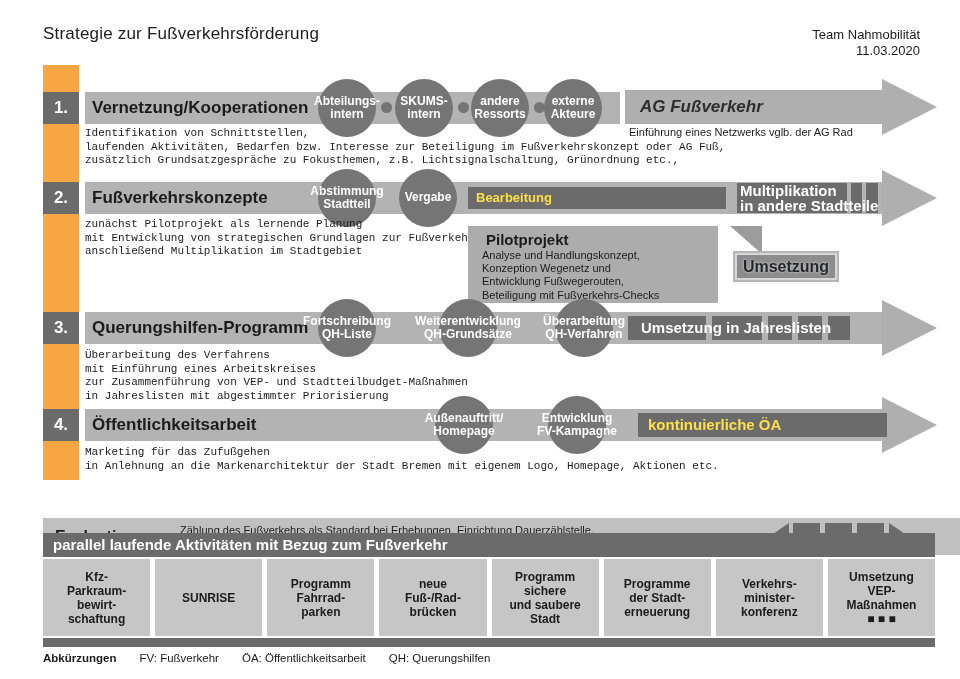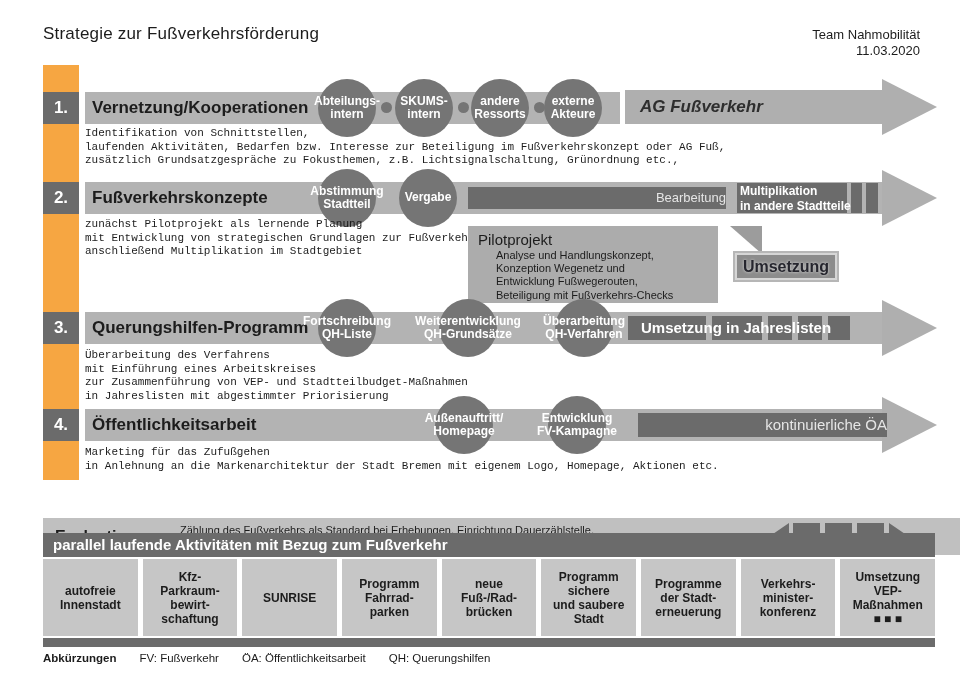--- a/index.html
+++ b/index.html
@@ -18,30 +18,30 @@
   .bar .hd{font-weight:bold;font-size:17px;line-height:32px;padding-left:7px;white-space:nowrap;}
   .desc{left:85px;font-size:11px;line-height:13.6px;white-space:pre-line;font-family:Liberation Mono, monospace;}
   .ellipse{width:130px;height:58px;display:flex;align-items:center;justify-content:center;}
   .ellipse .circ{position:absolute;left:50%;top:0;margin-left:-29px;width:58px;height:58px;
                  border-radius:50%;background:var(--circle);}
   .ellipse .lab{position:relative;z-index:2;color:#fff;font-weight:bold;font-size:12px;
                 line-height:13.5px;text-align:center;white-space:pre-line;}
   .dot{width:11px;height:11px;border-radius:50%;background:var(--circle);}
   .ahead{width:0;height:0;border-top:28px solid transparent;border-bottom:28px solid transparent;
          border-left:55px solid var(--arrow);}
-  .darkbox{background:var(--dark);color:#e5e5e5;font-weight:normal;text-align:right;}
+  .darkbox{background:var(--dark);color:#fde047;font-weight:bold;}
   .seg{background:var(--dark);height:24px;}
   .navtri-l{width:0;height:0;border-top:13px solid transparent;border-bottom:13px solid transparent;
             border-right:19px solid var(--dark);}
   .navtri-r{width:0;height:0;border-top:13px solid transparent;border-bottom:13px solid transparent;
             border-left:19px solid var(--dark);}
   .navsq{width:27px;height:27px;background:var(--dark);}
   .pbox{background:var(--pilot_box);}
-  .pbox .pt{font-weight:normal;font-size:15px;line-height:17px;padding:5px 0 1px 10px;}
-  .pbox .pl{font-size:11px;line-height:13.2px;padding-left:28px;white-space:pre-line;}
+  .pbox .pt{font-weight:bold;font-size:15px;line-height:17px;padding:5px 0 1px 10px;margin-left:8px;}
+  .pbox .pl{font-size:11px;line-height:13.2px;padding-left:14px;white-space:pre-line;}
   .boxes{left:43px;top:559px;width:892px;height:77px;display:flex;gap:5px;}
   .pbx{flex:1;background:var(--parallel_box);display:flex;align-items:center;justify-content:center;
        text-align:center;font-weight:bold;font-size:12px;line-height:14px;white-space:pre-line;}
   .footer{left:43px;top:652px;display:flex;gap:23px;font-size:11.5px;align-items:flex-start;}
 </style>
 </head>
 <body>
 
 <div class="canvas">
 
@@ -78,20 +78,21 @@
   <div class="abs" style="left:625px;top:90px;width:257px;height:34px;background:var(--arrow)">
     <div style="font-style:italic;font-weight:bold;font-size:17px;line-height:34px;padding-left:15px;color:#2e2e2e">AG Fußverkehr</div>
   </div>
 
   <div class="abs ellipse" style="left:508px;top:79px">
     <span class="circ"></span>
     <span class="lab">externe
 Akteure</span>
   </div>
   <div class="abs ahead" style="left:882px;top:79px"></div>
+  <div class="abs" style="left:625px;top:124px;width:253px;height:17px;background:#fff;font-size:11px;line-height:16px;padding-left:4px">Einführung eines Netzwerks vglb. der AG Rad</div>
   <div class="abs desc" style="top:127px">Identifikation von Schnittstellen,
 laufenden Aktivitäten, Bedarfen bzw. Interesse zur Beteiligung im Fußverkehrskonzept oder AG Fuß,
 zusätzlich Grundsatzgespräche zu Fokusthemen, z.B. Lichtsignalschaltung, Grünordnung etc.,</div>
 
   <div class="abs badge" style="top:182px">2.</div>
   <div class="abs bar" style="top:182px;width:797px">
     <div class="hd">Fußverkehrskonzepte</div>
   </div>
   <div class="abs ahead" style="left:882px;top:170px"></div>
   <div class="abs ellipse" style="left:282px;top:169px">
@@ -100,21 +101,21 @@
 Stadtteil</span>
   </div>
   <div class="abs ellipse" style="left:363px;top:169px">
     <span class="circ"></span>
     <span class="lab">Vergabe</span>
   </div>
   <div class="abs darkbox" style="left:468px;top:187px;width:250px;height:22px;font-size:13px;line-height:22px;padding-left:8px">Bearbeitung</div>
   <div class="abs darkbox" style="left:737px;top:183px;width:110px;height:30px"></div>
   <div class="abs darkbox" style="left:851px;top:183px;width:11px;height:30px"></div>
   <div class="abs darkbox" style="left:866px;top:183px;width:12px;height:30px"></div>
-  <div class="abs" style="left:740px;top:184px;color:#fff;font-weight:bold;font-size:12px;line-height:14.5px;white-space:pre;z-index:3">Multiplikation
+  <div class="abs" style="left:740px;top:184px;color:#fff;font-weight:bold;font-size:15px;line-height:14.5px;white-space:pre;z-index:3">Multiplikation
 in andere Stadtteile</div>
   <div class="abs desc" style="top:218px">zunächst Pilotprojekt als lernende Planung
 mit Entwicklung von strategischen Grundlagen zur Fußverkehrsförderung,
 anschließend Multiplikation im Stadtgebiet</div>
 
   <div class="abs pbox" style="left:468px;top:226px;width:250px;height:77px">
     <div class="pt">Pilotprojekt</div>
     <div class="pl">Analyse und Handlungskonzept,
 Konzeption Wegenetz und
 Entwicklung Fußwegerouten,
@@ -184,22 +185,20 @@
     <div class="navsq" style="position:absolute;left:750px;top:5px"></div>
     <div class="navsq" style="position:absolute;left:782px;top:5px"></div>
     <div class="navsq" style="position:absolute;left:814px;top:5px"></div>
     <div class="navtri-r" style="position:absolute;left:846px;top:5px"></div>
   </div>
 
   <div class="abs" style="left:43px;top:533px;width:892px;height:24px;background:var(--dark)">
     <div style="color:#fff;font-weight:bold;font-size:15px;line-height:24px;padding-left:10px">parallel laufende Aktivitäten mit Bezug zum Fußverkehr</div>
   </div>
   <div class="abs boxes">
-    <div class="pbx">autofreie
-Innenstadt</div>
     <div class="pbx">Kfz-
 Parkraum-
 bewirt-
 schaftung</div>
     <div class="pbx">SUNRISE</div>
     <div class="pbx">Programm
 Fahrrad-
 parken</div>
     <div class="pbx">neue
 Fuß-/Rad-

